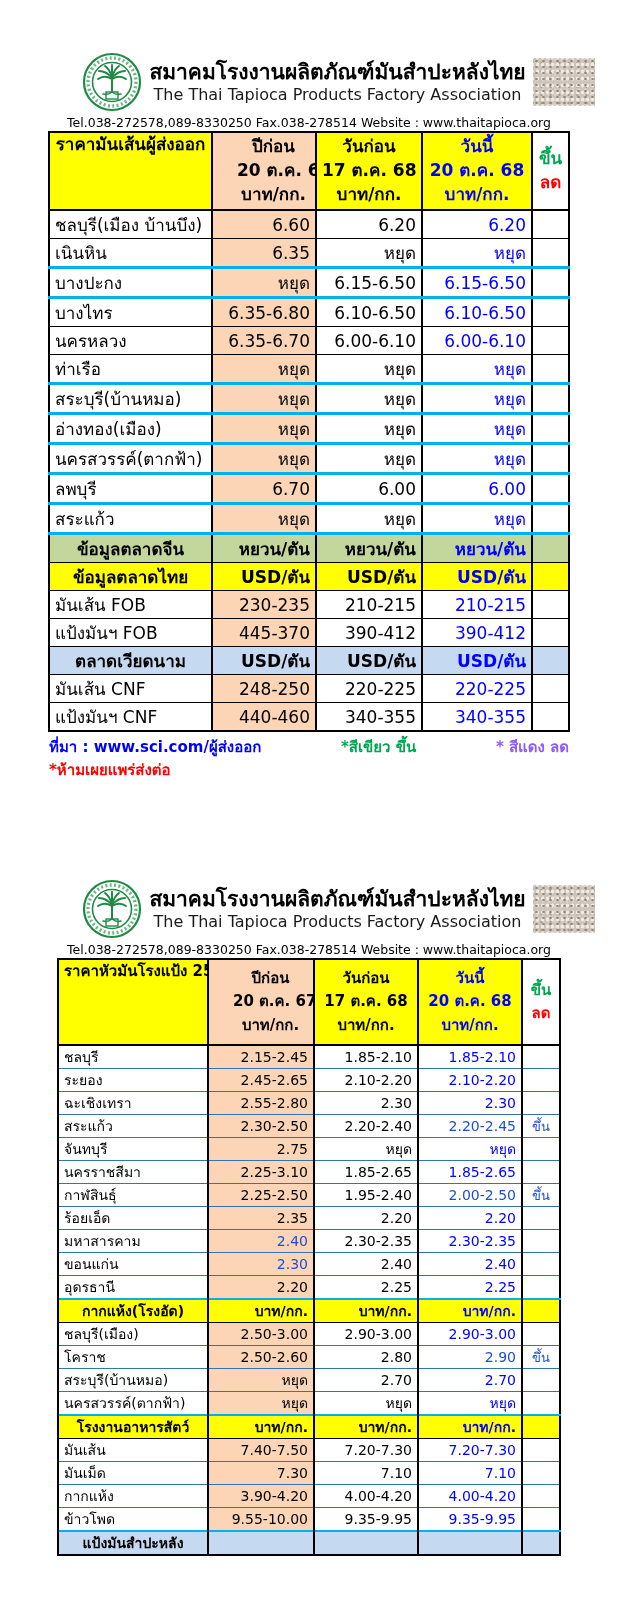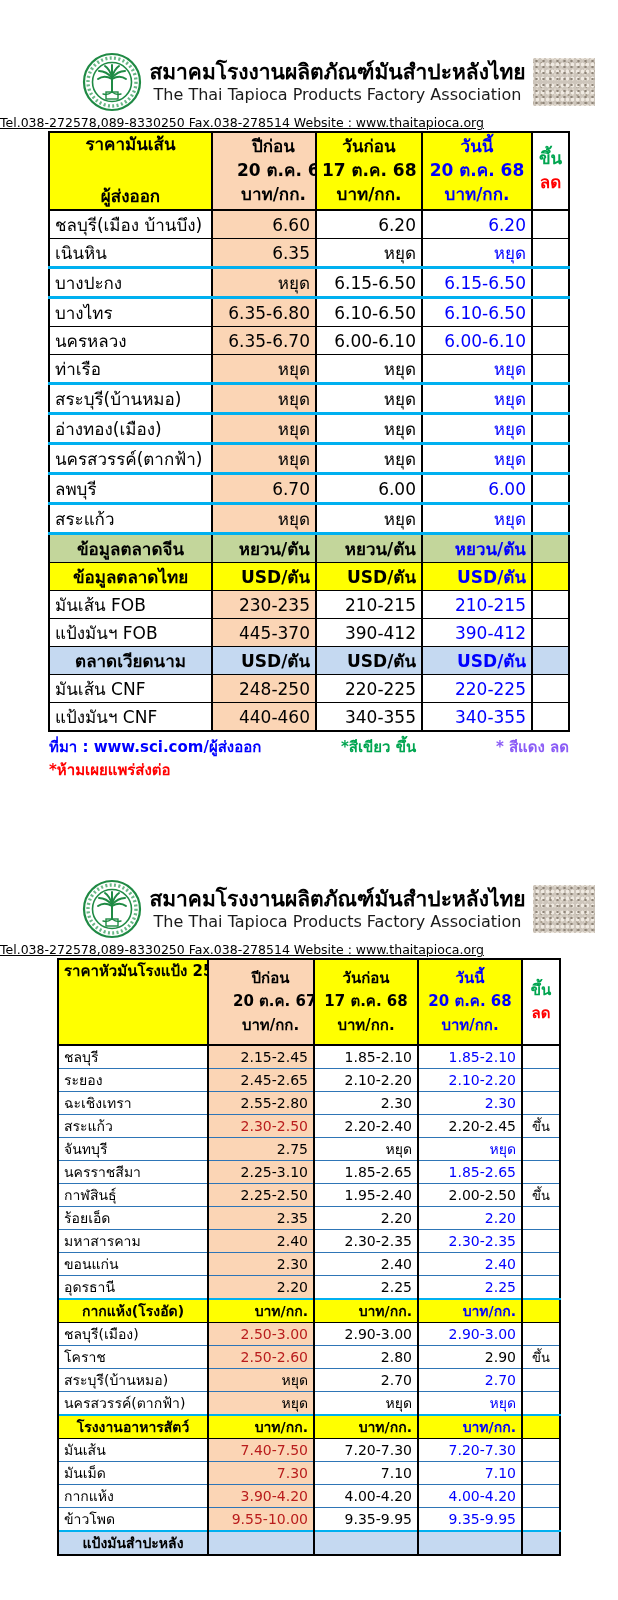--- a/index.html
+++ b/index.html
@@ -12,21 +12,21 @@
   .titles{flex:1;text-align:center;line-height:1.25;}
   .title-th{font-size:21px;font-weight:bold;}
   .title-en{font-size:16px;color:#1a1a1a;}
   .photo{width:62px;height:48px;flex:0 0 auto;background-color:#cdc5bb;
     background-image:radial-gradient(#8e8478 1px,transparent 1.4px),
       radial-gradient(#f0eae2 1.2px,transparent 1.6px),
       radial-gradient(#a79c8d 1px,transparent 1.3px),
       radial-gradient(#ded6cb 1.1px,transparent 1.5px);
     background-size:7px 6px,5px 7px,9px 8px,6px 5px;
     background-position:0 0,2px 3px,4px 1px,1px 4px;}
-  .contact{font-size:12.5px;padding:3px 0 1px 0;text-decoration:underline;}
+  .contact{text-align:center;font-size:12.5px;padding:3px 0 1px 0;}
 
   table{border-collapse:collapse;table-layout:fixed;margin:0 auto;}
   td,th{overflow:hidden;white-space:nowrap;padding:0 5px;}
 
   
   .t1{width:520px;border:2.5px solid #000;}
   .t1 th,.t1 td{border-left:2px solid #000;}
   .t1 th{border-bottom:2.5px solid #000;background:#ffff00;font-weight:bold;font-size:17px;line-height:1.4;height:76px;vertical-align:middle;text-align:center;}
   .t1 td{height:26px;font-size:17px;border-bottom:1px solid #000;}
   .t1 .sc td{border-bottom:3px solid #00b0f0;}
@@ -39,30 +39,30 @@
 
   .hp{background:#fbd5b5 !important;padding-left:24px;}
   .hblue{color:#0000ff;}
   .hflag{background:#ffffff !important;font-size:15px;line-height:1.3;}
   .up{color:#00a550;font-weight:bold;}
   .dn{color:#ff0000;font-weight:bold;}
   .n{text-align:left;}
   .v{text-align:right;}
   .pv{background:#fbd5b5;}
   .b{color:#0000ff;}
-  .g{color:#000000;}
-  .rd{color:#b91c1c;}
+  .g{color:#1d4ed8;}
+  .rd{color:#000000;}
   .f{text-align:center;padding:0 2px;}
   .f.g{font-size:13px;}
   .sec td{font-weight:bold;}
   .sec .sn{text-align:center;}
   .sg td{background:#c3d69b;}
   .sy td{background:#ffff00;}
   .sb td{background:#c5d9f1;}
-  .col1h{display:flex;flex-direction:column;justify-content:space-between;height:100%;}
+  .col1h{display:flex;flex-direction:row;justify-content:center;height:100%;}
   .col1h2{display:flex;flex-direction:row;justify-content:space-between;height:100%;padding:16px 0;}
   .notes{width:520px;margin:4px auto 0 auto;font-size:15px;line-height:1.5;}
   .nrow{display:flex;justify-content:space-between;}
   .src{color:#0000ff;font-weight:bold;}
   .gn{color:#00a550;font-weight:bold;}
   .rn{color:#8b5cf6;font-weight:bold;}
   .warn{color:#ff0000;font-weight:bold;}
 </style>
 </head>
 <body>

